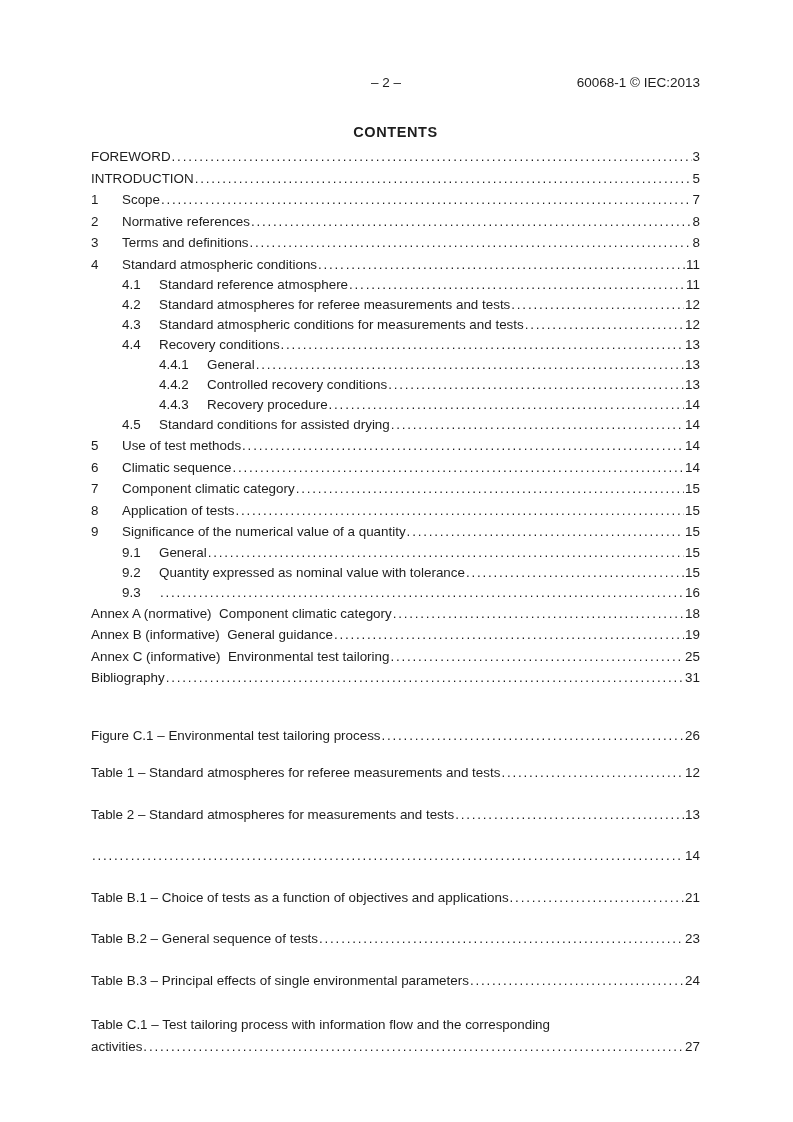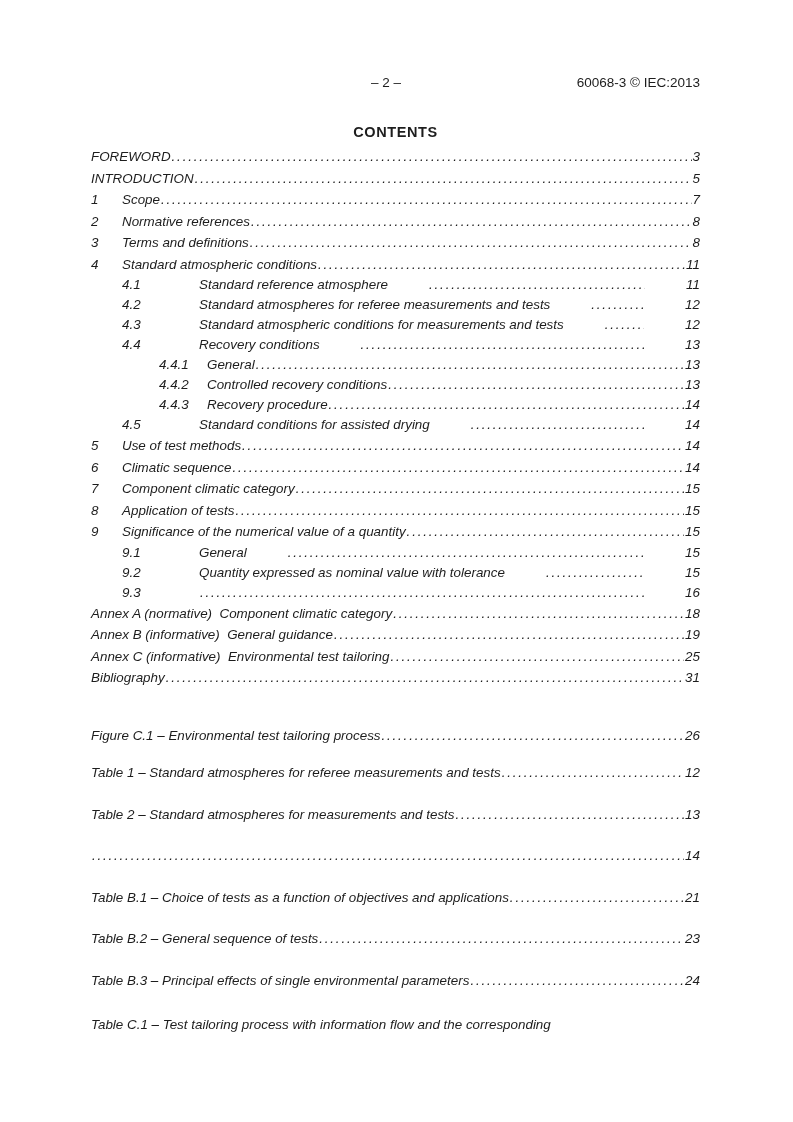--- a/index.html
+++ b/index.html
@@ -24,24 +24,24 @@
     margin:14px;text-align:center;
     font-size:14.5px;font-weight:bold;letter-spacing:0.6px;
   }
   .toc{
     position:absolute;left:91px;right:93px;
     font-size:13.4px;
   }
   #toc-sections{top:146px;}
   #toc-figures{top:705px;}
   #toc-tables{top:742px;}
-  .toc-row{display:flex;align-items:flex-end;font-style:italic;}
+  .toc-row{display:flex;align-items:flex-end;}
   .lvl0,.lvl1{height:21.5px;line-height:21.5px;}
   .lvl2,.lvl3{height:20px;line-height:20px;}
-  .lvl2{padding-left:31px;gap:40px;}
+  .lvl2{padding-left:31px;}
   .lvl3{padding-left:68px;}
   .num{flex:0 0 auto;}
   .lvl1 > .num{width:31px;}
   .lvl2 > .num{width:37px;}
   .lvl3 > .num{width:48px;}
   .text{white-space:pre;flex:0 1 auto;}
   .dots{
     flex:1 1 auto;overflow:hidden;white-space:nowrap;
     margin:0 1px;min-width:8px;
   }
@@ -52,21 +52,21 @@
   .pg{flex:0 0 auto;text-align:right;}
   #toc-figures .toc-row,#toc-tables .toc-row{height:21.5px;line-height:21.5px;margin-top:20px;}
   .toc-row.wrap{display:block;height:auto;line-height:17px;padding:3px 0 2px 0;}
   .toc-row.wrap .line2{display:flex;align-items:baseline;}
 </style>
 </head>
 <body>
 
 <div class="page">
   <span class="hdr-center">– 2 –</span>
-  <span class="hdr-right">60068-3 © IEC:2013</span>
+  <span class="hdr-right">60068-1 © IEC:2013</span>
   <h1 class="title">CONTENTS</h1>
 
   <div class="toc" id="toc-sections">
       <div class="toc-row lvl0">
         <span class="text">FOREWORD</span>
         <span class="dots"></span>
         <span class="pg">3</span>
       </div>
       <div class="toc-row lvl0">
         <span class="text">INTRODUCTION</span>
@@ -245,15 +245,20 @@
         <span class="dots"></span>
         <span class="pg">23</span>
       </div>
       <div class="toc-row lvl0">
         <span class="text">Table B.3 – Principal effects of single environmental parameters</span>
         <span class="dots"></span>
         <span class="pg">24</span>
       </div>
       <div class="toc-row lvl0 wrap">
         <div><span class="text">Table C.1 – Test tailoring process with information flow and the corresponding</span></div>
+        <div class="line2">
+          <span class="text">activities</span>
+          <span class="dots"></span>
+          <span class="pg">27</span>
+        </div>
       </div>
     </div>
 </div>
 
 </body></html>

